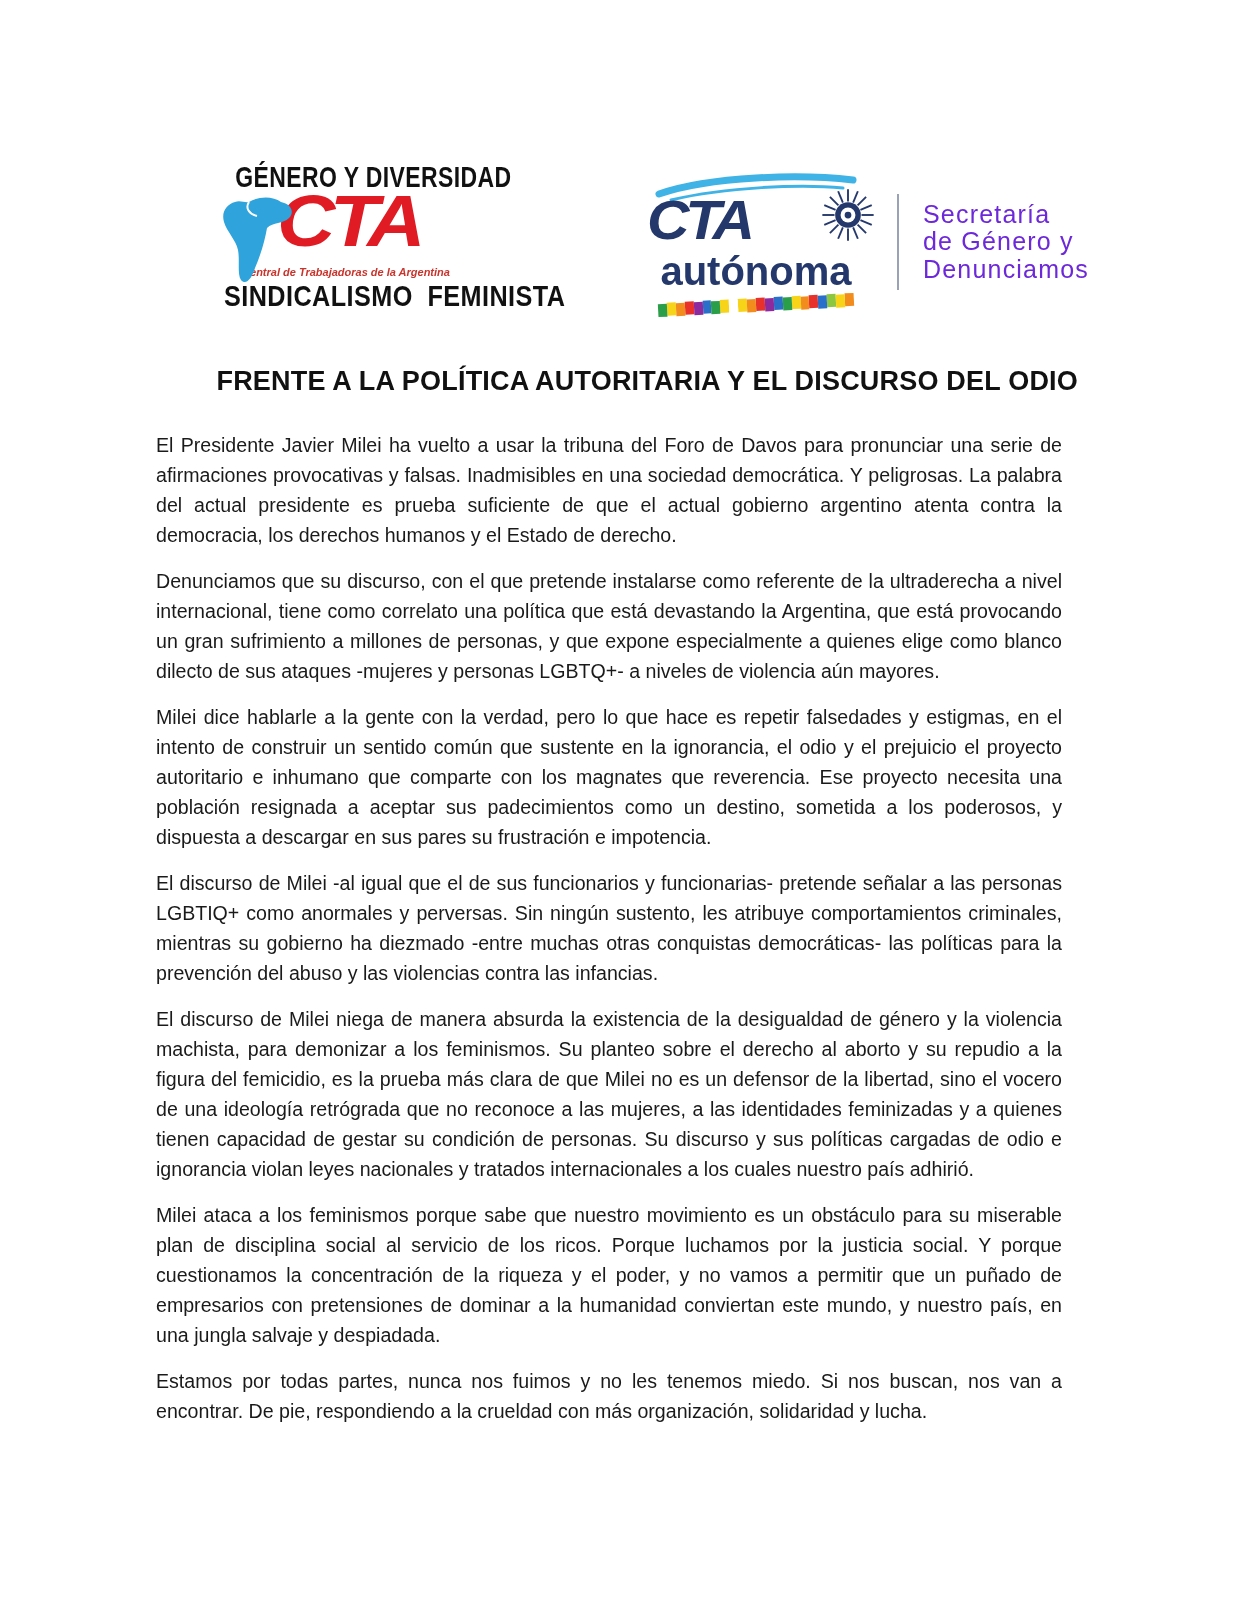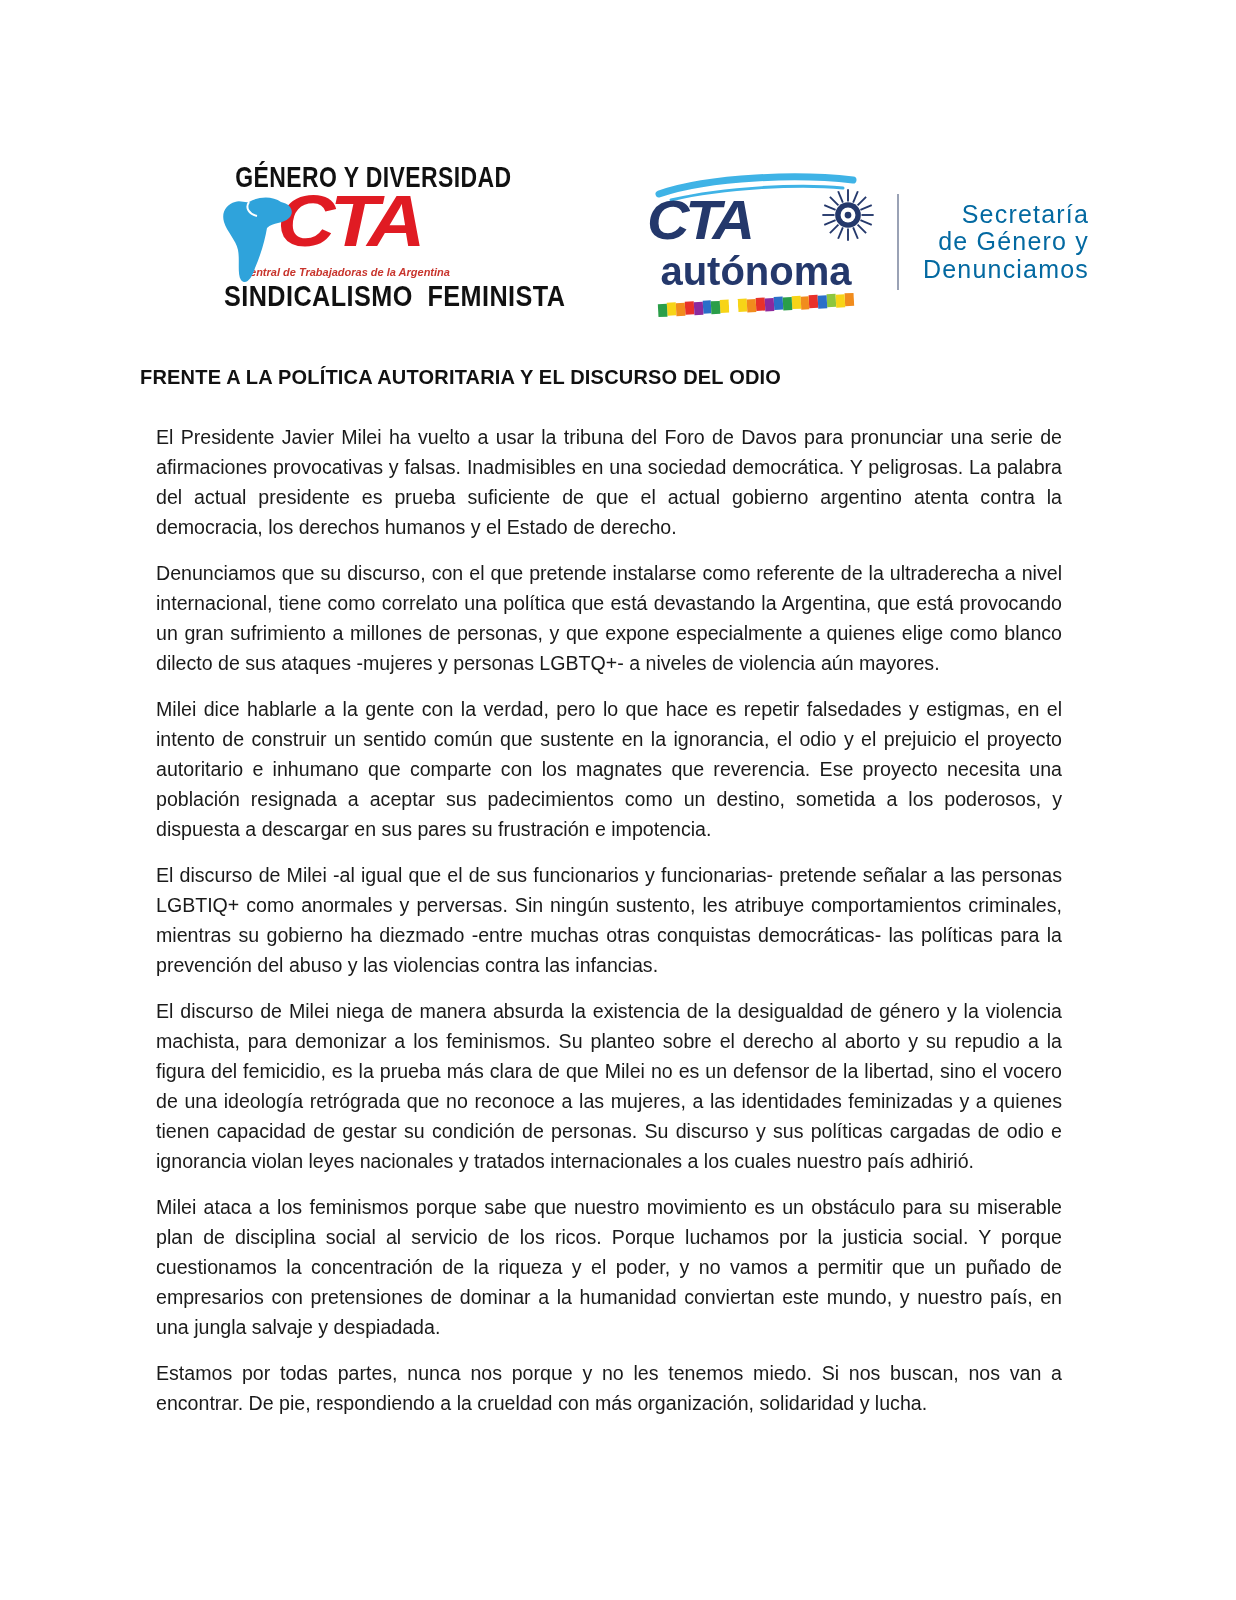--- a/index.html
+++ b/index.html
@@ -127,40 +127,39 @@
   }
   .wiphala span { display: inline-block; width: 9px; height: 13px; }
   .wiphala span:nth-child(odd) { transform: translateY(1px); }
   .logo-divider {
     width: 0px;
     height: 96px;
     border-left: 2px solid #9aa2b5;
     margin: 0 24px 0 30px;
   }
   .secretariat {
-    color: #0369a1;
+    color: #6d28d9;
     font-size: 25px;
     line-height: 27.5px;
     letter-spacing: 1.2px;
     font-weight: normal;
     white-space: nowrap;
-    text-align: right;
   }
 
   
   .content {
     position: absolute;
     left: 140px;
     top: 366px;
     width: 938px;
     color: #1a1a1a;
   }
   .doc-title {
-    text-align: left;
-    font-size: 20px;
+    text-align: right;
+    font-size: 27px;
     font-weight: bold;
     letter-spacing: 0.2px;
     margin: 0 0 33px 0;
     color: #111;
   }
   .content p {
     font-size: 19.6px;
     line-height: 30px;
     text-align: justify;
     margin: 16px;
@@ -251,16 +250,16 @@
   </div>
 
   <div class="content">
     <h1 class="doc-title">FRENTE A LA POLÍTICA AUTORITARIA Y EL DISCURSO DEL ODIO</h1>
     <p>El Presidente Javier Milei ha vuelto a usar la tribuna del Foro de Davos para pronunciar una serie de afirmaciones provocativas y falsas. Inadmisibles en una sociedad democrática. Y peligrosas. La palabra del actual presidente es prueba suficiente de que el actual gobierno argentino atenta contra la democracia, los derechos humanos y el Estado de derecho.</p>
     <p>Denunciamos que su discurso, con el que pretende instalarse como referente de la ultraderecha a nivel internacional, tiene como correlato una política que está devastando la Argentina, que está provocando un gran sufrimiento a millones de personas, y que expone especialmente a quienes elige como blanco dilecto de sus ataques -mujeres y personas LGBTQ+- a niveles de violencia aún mayores.</p>
     <p>Milei dice hablarle a la gente con la verdad, pero lo que hace es repetir falsedades y estigmas, en el intento de construir un sentido común que sustente en la ignorancia, el odio y el prejuicio el proyecto autoritario e inhumano que comparte con los magnates que reverencia. Ese proyecto necesita una población resignada a aceptar sus padecimientos como un destino, sometida a los poderosos, y dispuesta a descargar en sus pares su frustración e impotencia.</p>
     <p>El discurso de Milei -al igual que el de sus funcionarios y funcionarias- pretende señalar a las personas LGBTIQ+ como anormales y perversas. Sin ningún sustento, les atribuye comportamientos criminales, mientras su gobierno ha diezmado -entre muchas otras conquistas democráticas- las políticas para la prevención del abuso y las violencias contra las infancias.</p>
     <p>El discurso de Milei niega de manera absurda la existencia de la desigualdad de género y la violencia machista, para demonizar a los feminismos. Su planteo sobre el derecho al aborto y su repudio a la figura del femicidio, es la prueba más clara de que Milei no es un defensor de la libertad, sino el vocero de una ideología retrógrada que no reconoce a las mujeres, a las identidades feminizadas y a quienes tienen capacidad de gestar su condición de personas. Su discurso y sus políticas cargadas de odio e ignorancia violan leyes nacionales y tratados internacionales a los cuales nuestro país adhirió.</p>
     <p>Milei ataca a los feminismos porque sabe que nuestro movimiento es un obstáculo para su miserable plan de disciplina social al servicio de los ricos. Porque luchamos por la justicia social. Y porque cuestionamos la concentración de la riqueza y el poder, y no vamos a permitir que un puñado de empresarios con pretensiones de dominar a la humanidad conviertan este mundo, y nuestro país, en una jungla salvaje y despiadada.</p>
-    <p>Estamos por todas partes, nunca nos porque y no les tenemos miedo. Si nos buscan, nos van a encontrar. De pie, respondiendo a la crueldad con más organización, solidaridad y lucha.</p>
+    <p>Estamos por todas partes, nunca nos fuimos y no les tenemos miedo. Si nos buscan, nos van a encontrar. De pie, respondiendo a la crueldad con más organización, solidaridad y lucha.</p>
   </div>
 
 </div>
 
 </body></html>

